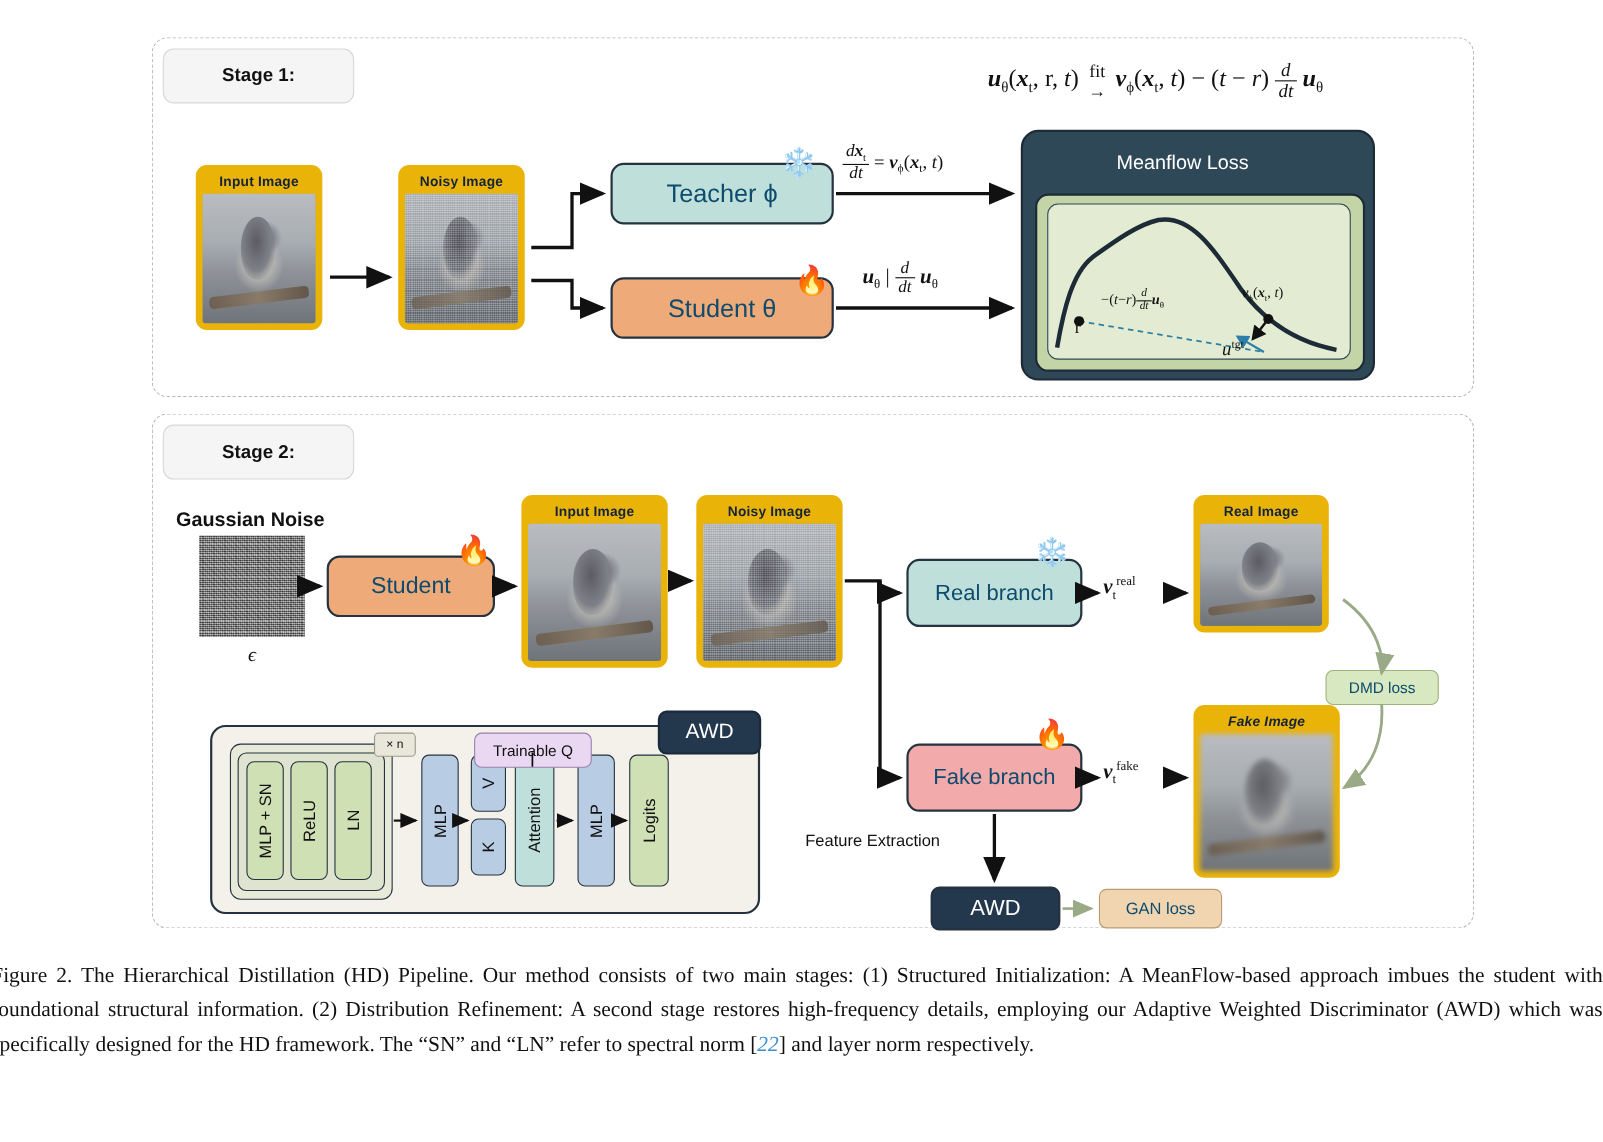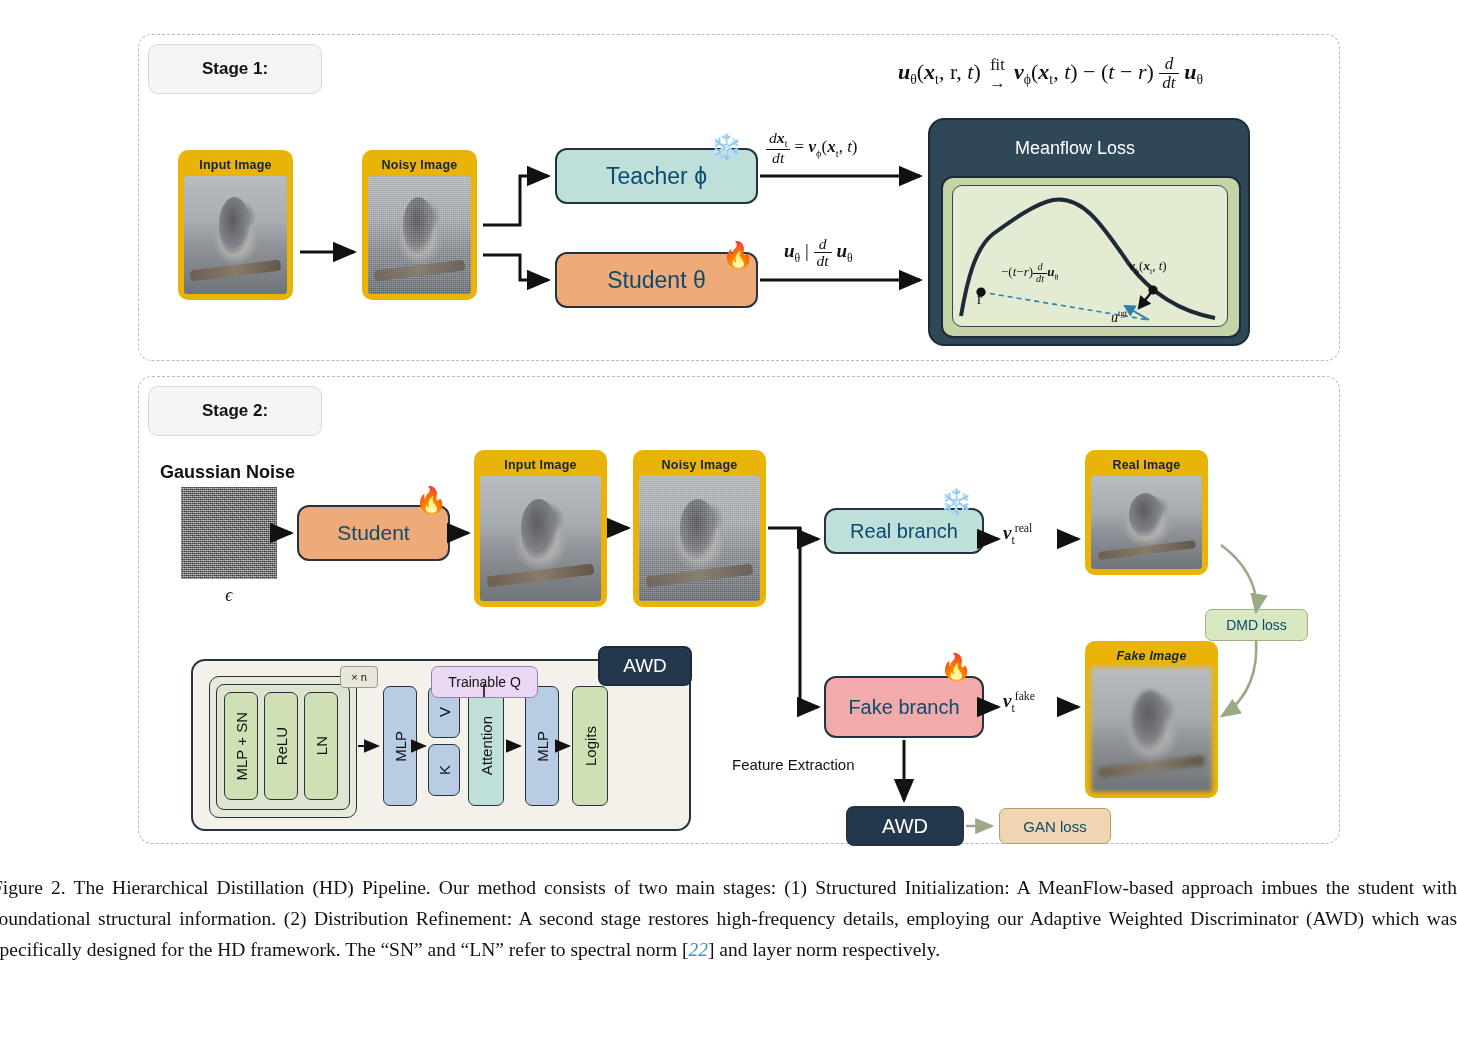--- a/index.html
+++ b/index.html
@@ -110,21 +110,21 @@
     box-sizing:border-box;
   }
   .teal{background:#bfe0da;}
   .orange{background:#eeaa78;}
   .pink{background:#f2aaaa;}
   .navy{background:#23374d;color:#fff;}
 
   #teacher-box{left:555px;top:148px;width:203px;height:56px;}
   #student-box{left:555px;top:252px;width:203px;height:56px;}
   #student2-box{left:297px;top:505px;width:153px;height:56px;font-size:21px;}
-  #real-branch-box{left:824px;top:508px;width:160px;height:46px;font-size:20px;}
+  #real-branch-box{left:824px;top:508px;width:160px;height:62px;font-size:20px;}
   #fake-branch-box{left:824px;top:676px;width:160px;height:62px;font-size:20px;}
   #awd-bottom-box{left:846px;top:806px;width:118px;height:40px;font-size:20px;border-radius:8px;}
   #gan-loss-box{
     left:999px;top:808px;width:112px;height:36px;
     background:#f0d5b0;border:1.5px solid #b79b74;border-radius:7px;
     font-size:15px;
   }
   #dmd-loss-box{
     left:1205px;top:609px;width:103px;height:32px;
     background:#d8e8c0;border:1.5px solid #9bb37c;border-radius:7px;
@@ -314,21 +314,21 @@
         </marker>
       </defs>
     </svg>
     <div class="math" style="left:24px;top:104px;font-size:16px;">r</div>
     <div class="math" style="left:48px;top:76px;font-size:13px;">
       −(<span class="ital">t</span>−<span class="ital">r</span>)<span class="frac" style="font-size:.8em;"><span class="num ital">d</span><span class="den ital">dt</span></span><span class="bold-ital">u</span><sub>θ</sub>
     </div>
     <div class="math" style="left:176px;top:72px;font-size:13px;">
       <span class="bold-ital">v</span><sub>ϕ</sub>(<span class="bold-ital">x</span><sub>t</sub>, <span class="ital">t</span>)
     </div>
-    <div class="math" style="left:158px;top:122px;font-size:14px;">
+    <div class="math" style="left:158px;top:122px;font-size:17px;">
       <span class="ital">u</span><sup>tgt</sup>
     </div>
   </div>
 
   <div class="stage-frame" id="stage2-frame"></div>
   <div class="stage-label" id="stage2-label">Stage 2:</div>
 
   <div id="gaussian-noise-label">Gaussian Noise</div>
   <div id="gaussian-noise-block"></div>
   <div id="epsilon-label">ϵ</div>

